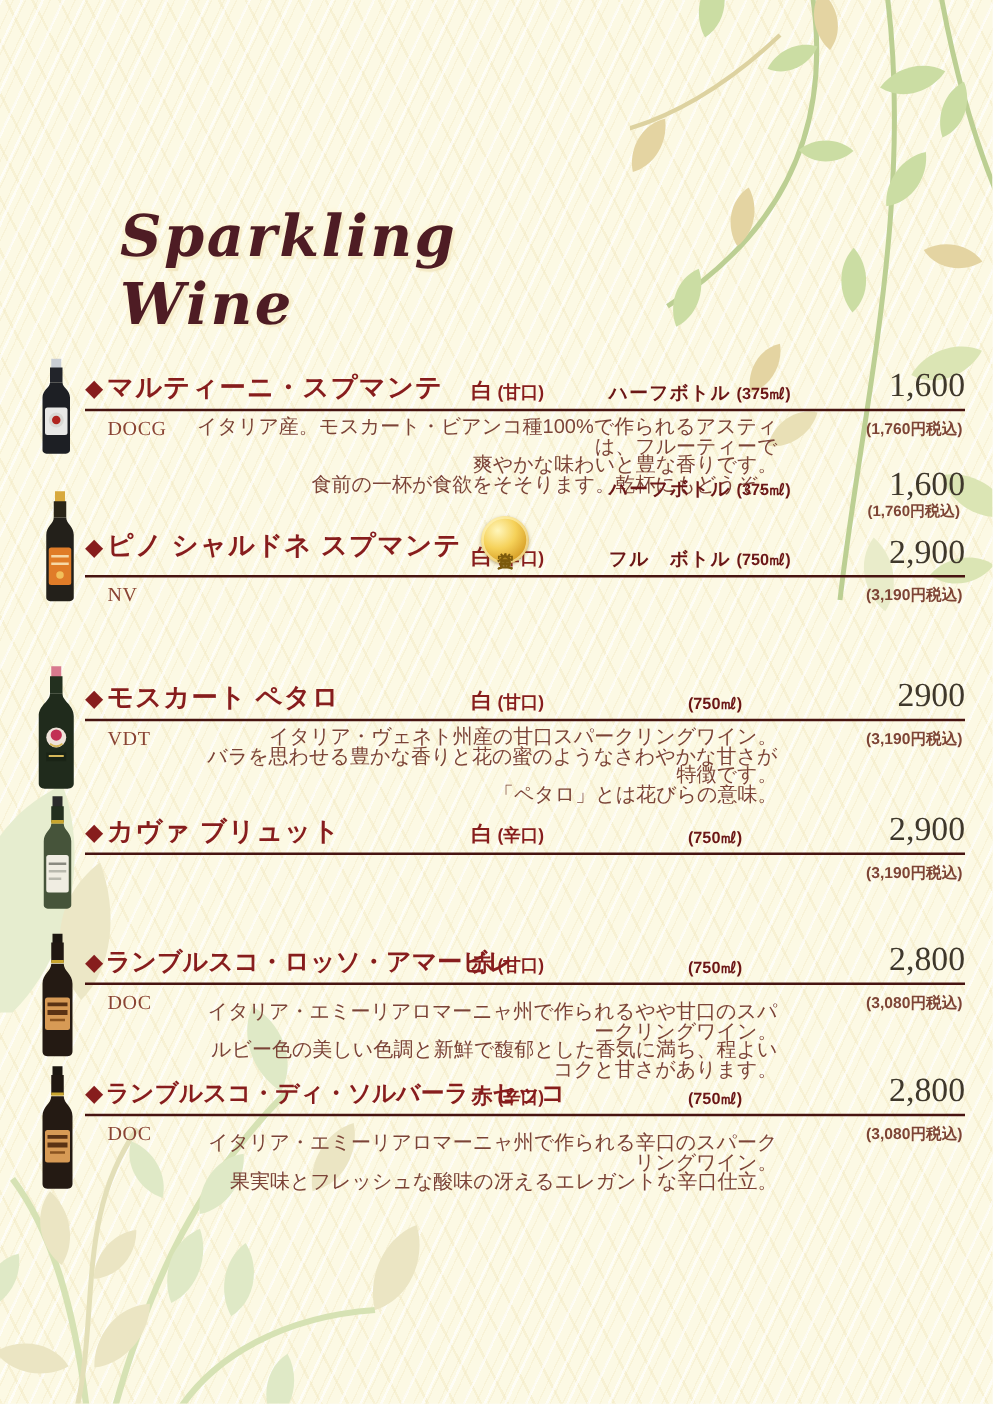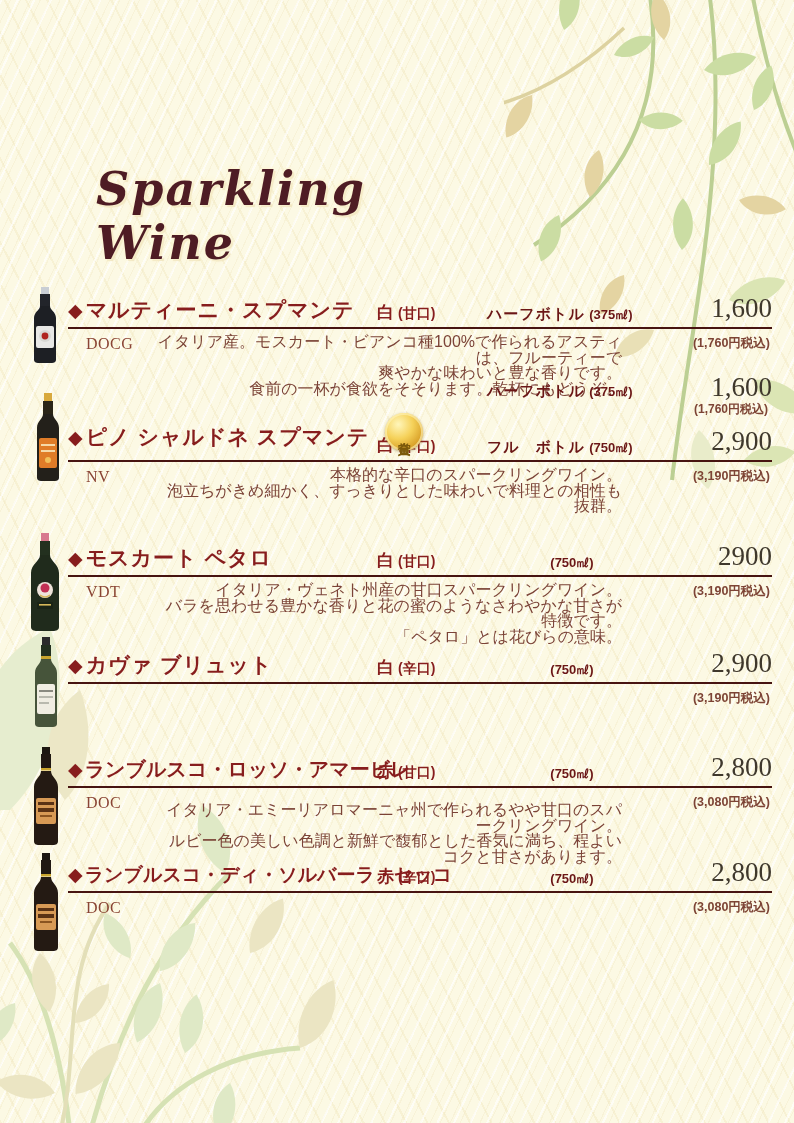--- a/index.html
+++ b/index.html
@@ -218,22 +218,20 @@
       <div class="cell-name"><span class="diamond">◆</span><span>ピノ シャルドネ スプマンテ</span><span class="medal">
             <span>金賞</span>
           </span></div>
       <div class="cell-type"><b>白</b><small>(辛口)</small></div>
       <div class="cell-size"><b>フル　ボトル</b> <span class="vol">(750㎖)</span></div>
       <div class="cell-price">2,900</div>
     </div>
     <div class="rule"></div>
     <div class="below">
       <span class="class-label">NV</span>
-      <div class="desc">本格的な辛口のスパークリングワイン。
-泡立ちがきめ細かく、すっきりとした味わいで料理との相性も抜群。</div>
       <span class="tax">(3,190円税込)</span>
     </div>
   </div>
 
   <div class="entry" style="top:541px;">
     <div class="head">
       <div class="cell-name"><span class="diamond">◆</span><span>モスカート ペタロ</span></div>
       <div class="cell-type"><b>白</b><small>(甘口)</small></div>
       <div class="cell-size center"><span class="vol">(750㎖)</span></div>
       <div class="cell-price">2900</div>
@@ -281,17 +279,19 @@
   <div class="entry long6" style="top:857px;">
     <div class="head">
       <div class="cell-name"><span class="diamond">◆</span><span>ランブルスコ・ディ・ソルバーラ・セッコ</span></div>
       <div class="cell-type"><b>赤</b><small>(辛口)</small></div>
       <div class="cell-size center"><span class="vol">(750㎖)</span></div>
       <div class="cell-price">2,800</div>
     </div>
     <div class="rule"></div>
     <div class="below">
       <span class="class-label">DOC</span>
+      <div class="desc" style="margin-top:9px;">イタリア・エミーリアロマーニャ州で作られる辛口のスパークリングワイン。
+果実味とフレッシュな酸味の冴えるエレガントな辛口仕立。</div>
       <span class="tax">(3,080円税込)</span>
     </div>
   </div>
 
 </div>
 
 </body></html>

